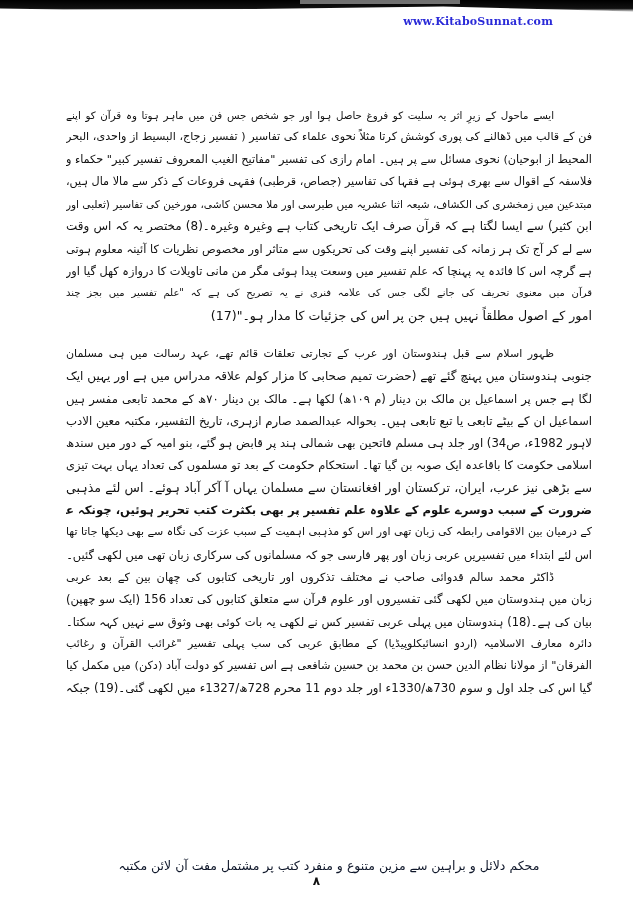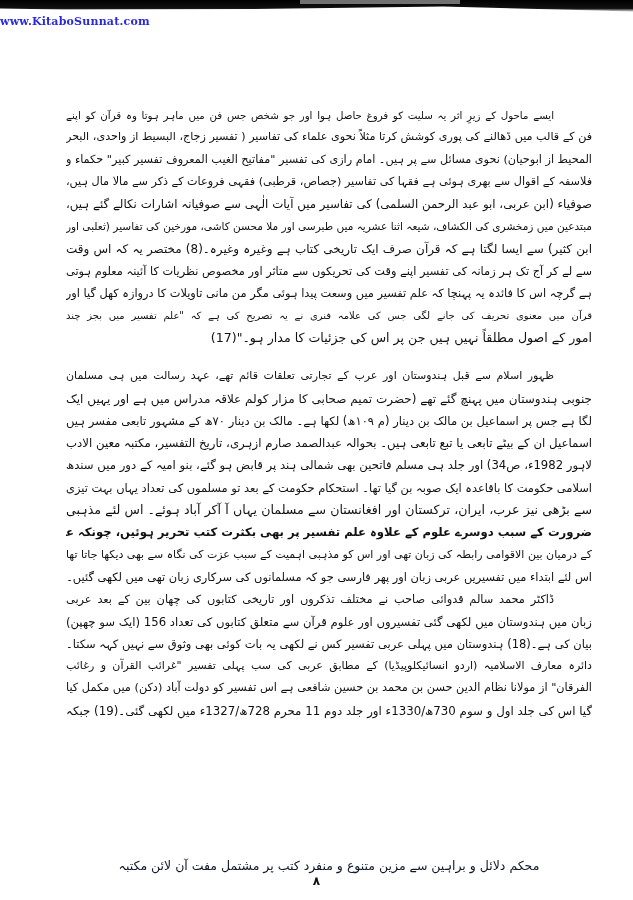--- a/index.html
+++ b/index.html
@@ -30,21 +30,21 @@
       width: 160px;
       height: 4px;
       background: #bbb;
       opacity: 0.6;
     }
     .site-url {
       position: absolute;
       top: 15px;
       left: 0;
       width: 553px;
-      text-align: left;
+      text-align: right;
       font-family: "DejaVu Serif", serif;
       font-weight: bold;
       font-size: 11px;
       color: #2a2ad8;
       letter-spacing: 0.2px;
     }
     .page-body {
       position: absolute;
       left: 66px;
       top: 104px;
@@ -101,32 +101,31 @@
 <div class="scan-edge-light"></div>
 
 <div class="site-url">www.KitaboSunnat.com</div>
 
 <div class="page-body">
   <div>
     <span class="line indent" style="white-space: nowrap; display: block; font-size: 10.2651px;">ایسے ماحول کے زیرِ اثر یہ سلیت کو فروغ حاصل ہوا اور جو شخص جس فن میں ماہر ہوتا وہ قرآن کو اپنے</span>
     <span class="line" style="white-space: nowrap; display: block; font-size: 11.1764px;">فن کے قالب میں ڈھالنے کی پوری کوشش کرتا مثلاً نحوی علماء کی تفاسیر ( تفسیر زجاج، البسیط از واحدی، البحر</span>
     <span class="line" style="white-space: nowrap; display: block; font-size: 11.2523px;">المحیط از ابوحیان) نحوی مسائل سے پر ہیں۔ امام رازی کی تفسیر "مفاتیح الغیب المعروف تفسیر کبیر" حکماء و</span>
     <span class="line" style="white-space: nowrap; display: block; font-size: 11.2142px;">فلاسفہ کے اقوال سے بھری ہوئی ہے فقہا کی تفاسیر (جصاص، قرطبی) فقہی فروعات کے ذکر سے مالا مال ہیں،</span>
-    <span class="line" style="white-space: nowrap; display: block; font-size: 11.8139px;">صوفیاء (ابن عربی، ابو عبد الرحمن السلمی) کی تفاسیر میں آیات الٰہی سے صوفیانہ اشارات نکالے گئے ہیں،</span>
     <span class="line" style="white-space: nowrap; display: block; font-size: 10.5535px;">مبتدعین میں زمخشری کی الکشاف، شیعہ اثنا عشریہ میں طبرسی اور ملا محسن کاشی، مورخین کی تفاسیر (ثعلبی اور</span>
     <span class="line" style="white-space: nowrap; display: block; font-size: 11.9632px;">ابن کثیر) سے ایسا لگتا ہے کہ قرآن صرف ایک تاریخی کتاب ہے وغیرہ وغیرہ۔(8) مختصر یہ کہ اس وقت</span>
     <span class="line" style="white-space: nowrap; display: block; font-size: 11.3486px;">سے لے کر آج تک ہر زمانہ کی تفسیر اپنے وقت کی تحریکوں سے متاثر اور مخصوص نظریات کا آئینہ معلوم ہوتی</span>
     <span class="line" style="white-space: nowrap; display: block; font-size: 11.3681px;">ہے گرچہ اس کا فائدہ یہ پہنچا کہ علم تفسیر میں وسعت پیدا ہوئی مگر من مانی تاویلات کا دروازہ کھل گیا اور</span>
     <span class="line" style="white-space: nowrap; display: block; font-size: 10px;">قرآن میں معنوی تحریف کی جانے لگی جس کی علامہ فنری نے یہ تصریح کی ہے کہ "علم تفسیر میں بجز چند</span>
     <span class="line last" style="white-space: nowrap; display: block;">امور کے اصول مطلقاً نہیں ہیں جن پر اس کی جزئیات کا مدار ہو۔"(17)</span>
   </div>
   <div>
     <span class="line indent" style="white-space: nowrap; display: block; font-size: 11.0194px; margin-top: 16px;">ظہور اسلام سے قبل ہندوستان اور عرب کے تجارتی تعلقات قائم تھے، عہد رسالت میں ہی مسلمان</span>
     <span class="line" style="white-space: nowrap; display: block; font-size: 12px;">جنوبی ہندوستان میں پہنچ گئے تھے (حضرت تمیم صحابی کا مزار کولم علاقہ مدراس میں ہے اور یہیں ایک قبر پر کتبہ</span>
-    <span class="line" style="white-space: nowrap; display: block; font-size: 11.5665px;">لگا ہے جس پر اسماعیل بن مالک بن دینار (م ۱۰۹ھ) لکھا ہے۔ مالک بن دینار ۷۰ھ کے مشہور تابعی مفسر ہیں</span>
+    <span class="line" style="white-space: nowrap; display: block; font-size: 11.5665px;">لگا ہے جس پر اسماعیل بن مالک بن دینار (م ۱۰۹ھ) لکھا ہے۔ مالک بن دینار ۷۰ھ کے محمد تابعی مفسر ہیں</span>
     <span class="line" style="white-space: nowrap; display: block; font-size: 11.7511px;">اسماعیل ان کے بیٹے تابعی یا تبع تابعی ہیں۔ بحوالہ عبدالصمد صارم ازہری، تاریخ التفسیر، مکتبہ معین الادب</span>
     <span class="line" style="white-space: nowrap; display: block; font-size: 11.6889px;">لاہور 1982ء، ص34) اور جلد ہی مسلم فاتحین بھی شمالی ہند پر قابض ہو گئے، بنو امیہ کے دور میں سندھ</span>
     <span class="line" style="white-space: nowrap; display: block; font-size: 11.4269px;">اسلامی حکومت کا باقاعدہ ایک صوبہ بن گیا تھا۔ استحکام حکومت کے بعد تو مسلموں کی تعداد یہاں بہت تیزی</span>
     <span class="line" style="white-space: nowrap; display: block;">سے بڑھی نیز عرب، ایران، ترکستان اور افغانستان سے مسلمان یہاں آ آکر آباد ہوئے۔ اس لئے مذہبی</span>
     <span class="line" style="white-space: nowrap; display: block; font-size: 11.6478px; font-weight: bold;">ضرورت کے سبب دوسرے علوم کے علاوہ علم تفسیر پر بھی بکثرت کتب تحریر ہوئیں، چونکہ عربی مسلمانوں</span>
     <span class="line" style="white-space: nowrap; display: block; font-size: 10.9728px;">کے درمیان بین الاقوامی رابطہ کی زبان تھی اور اس کو مذہبی اہمیت کے سبب عزت کی نگاہ سے بھی دیکھا جاتا تھا</span>
     <span class="line last" style="white-space: nowrap; display: block; font-size: 11.3876px;">اس لئے ابتداء میں تفسیریں عربی زبان اور پھر فارسی جو کہ مسلمانوں کی سرکاری زبان تھی میں لکھی گئیں۔</span>
   </div>
   <div>
     <span class="line indent" style="white-space: nowrap; display: block; font-size: 11.3446px;">ڈاکٹر محمد سالم قدوائی صاحب نے مختلف تذکروں اور تاریخی کتابوں کی چھان بین کے بعد عربی</span>

